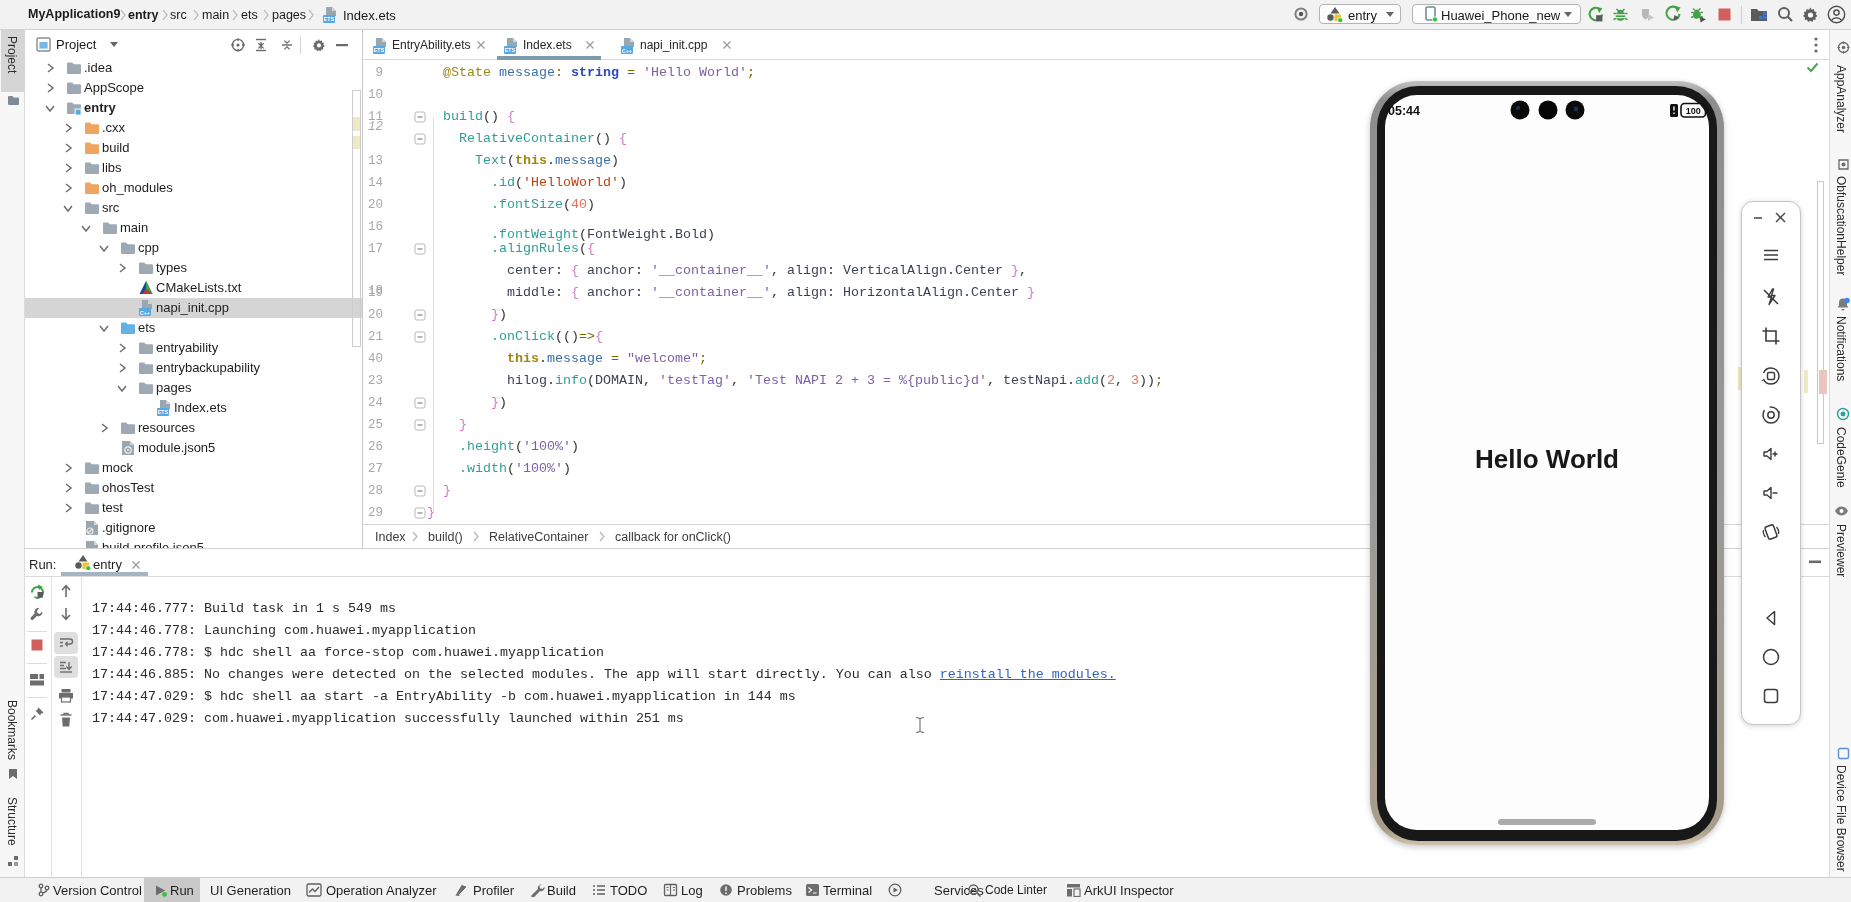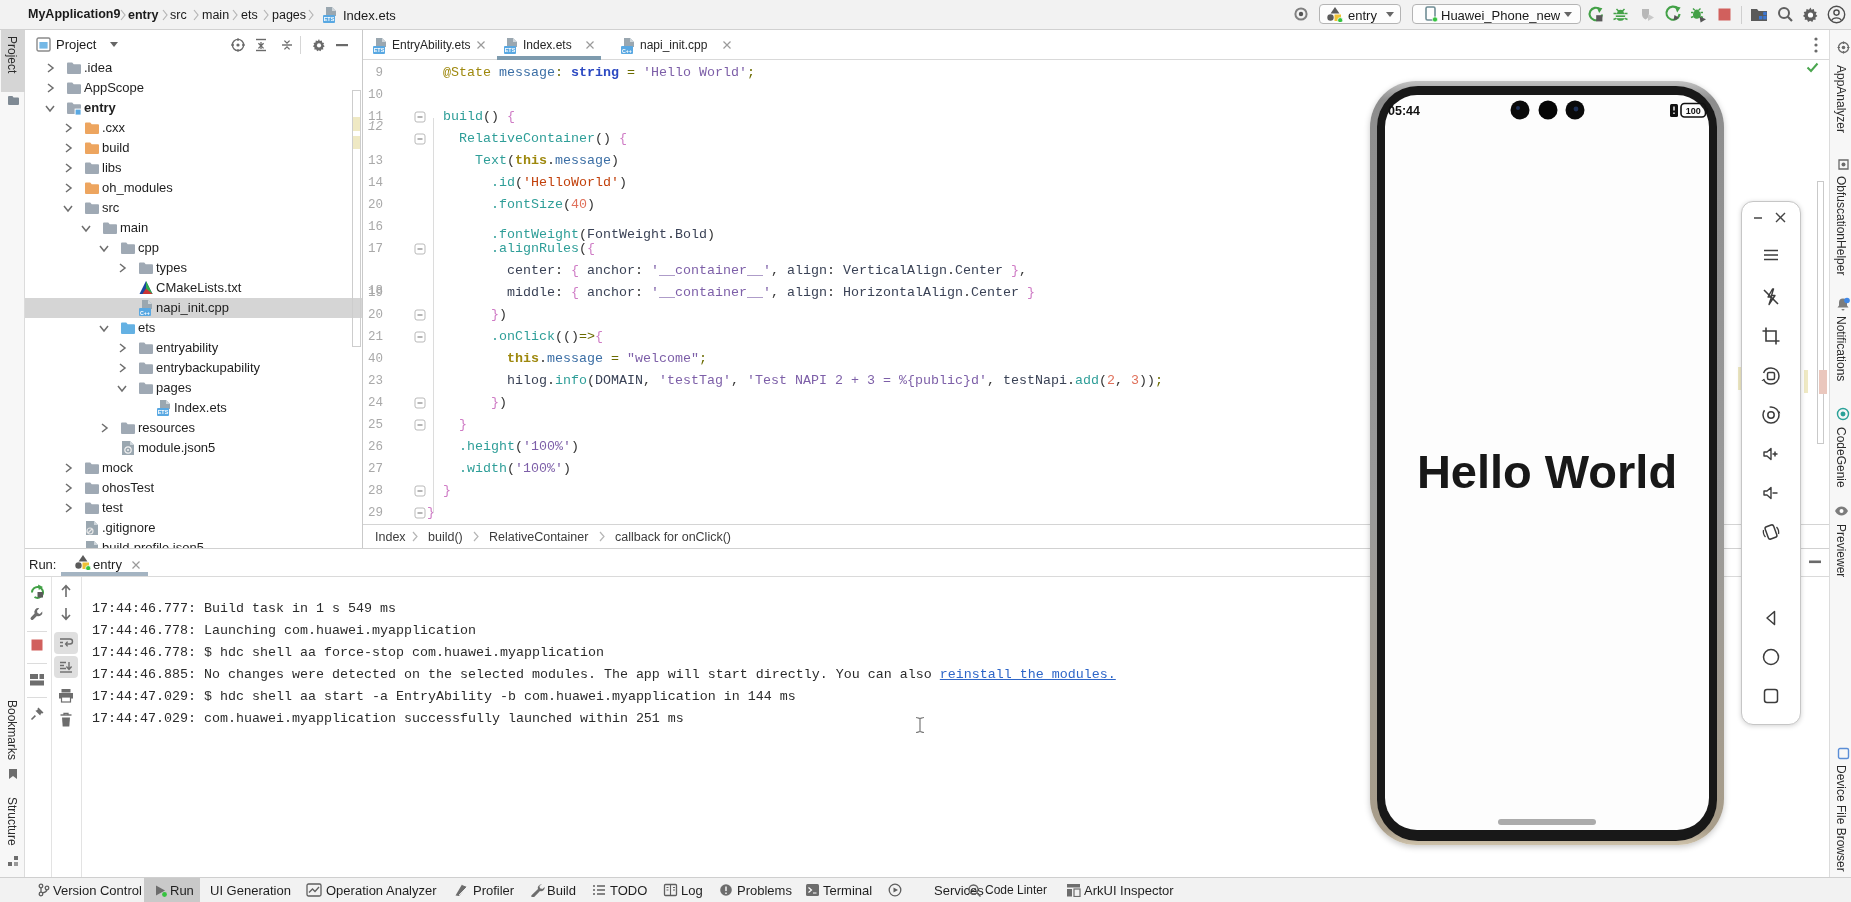--- a/index.html
+++ b/index.html
@@ -684,21 +684,21 @@
   </svg>
 <svg class="abs" style="left:1668px;top:103px" width="12" height="15" viewBox="0 0 12 15">
     <rect x="2" y="1" width="8" height="13" rx="1.5" fill="#111"></rect>
     <path d="M6,3.5 v4 M6,9.5 v1.6" stroke="#fff" stroke-width="1.4"></path>
   </svg>
 <svg class="abs" style="left:1680px;top:102px" width="29" height="17" viewBox="0 0 29 17">
     <rect x="1" y="1.5" width="24.5" height="13.5" rx="3.5" fill="none" stroke="#111" stroke-width="1.6"></rect>
     <rect x="26.3" y="6" width="1.9" height="4.8" rx="0.95" fill="#111"></rect>
     <text x="13.2" y="12.2" font-size="9" font-weight="bold" fill="#111" text-anchor="middle" font-family="Liberation Sans">100</text>
   </svg>
-<div class="abs" style="left:1383px;top:444px;width:328px;text-align:center;font-family:'Liberation Sans',sans-serif;font-size:47px;font-weight:bold;color:#181818;">Hello World</div>
+<div class="abs" style="left:1383px;top:444px;width:328px;text-align:center;font-family:'Liberation Sans',sans-serif;font-size:26px;font-weight:bold;color:#181818;">Hello World</div>
 <div class="abs" style="left:1498px;top:819px;width:98px;height:6px;border-radius:3px;background:#ababab;"></div>
 <div class="abs" style="left:1741px;top:201px;width:60px;height:524px;background:#fff;border:1px solid #c6c6c6;border-radius:12px;box-shadow:0 1px 5px rgba(0,0,0,0.18);"></div>
 <svg class="abs" style="left:1752px;top:213px" width="12" height="10" viewBox="0 0 12 10">
     <path d="M2,5 H10" stroke="#444" stroke-width="1.5"></path>
   </svg>
 <svg class="abs" style="left:1774px;top:211px" width="13" height="13" viewBox="0 0 13 13">
     <path d="M2,2 L11,11 M11,2 L2,11" stroke="#444" stroke-width="1.4"></path>
   </svg>
 <svg class="abs" style="left:1760px;top:244px" width="22" height="22" viewBox="0 0 22 22">
     <path d="M4,6.5 H18 M4,11 H18 M4,15.5 H18" stroke="#3c3c3c" stroke-width="1.7"></path>

